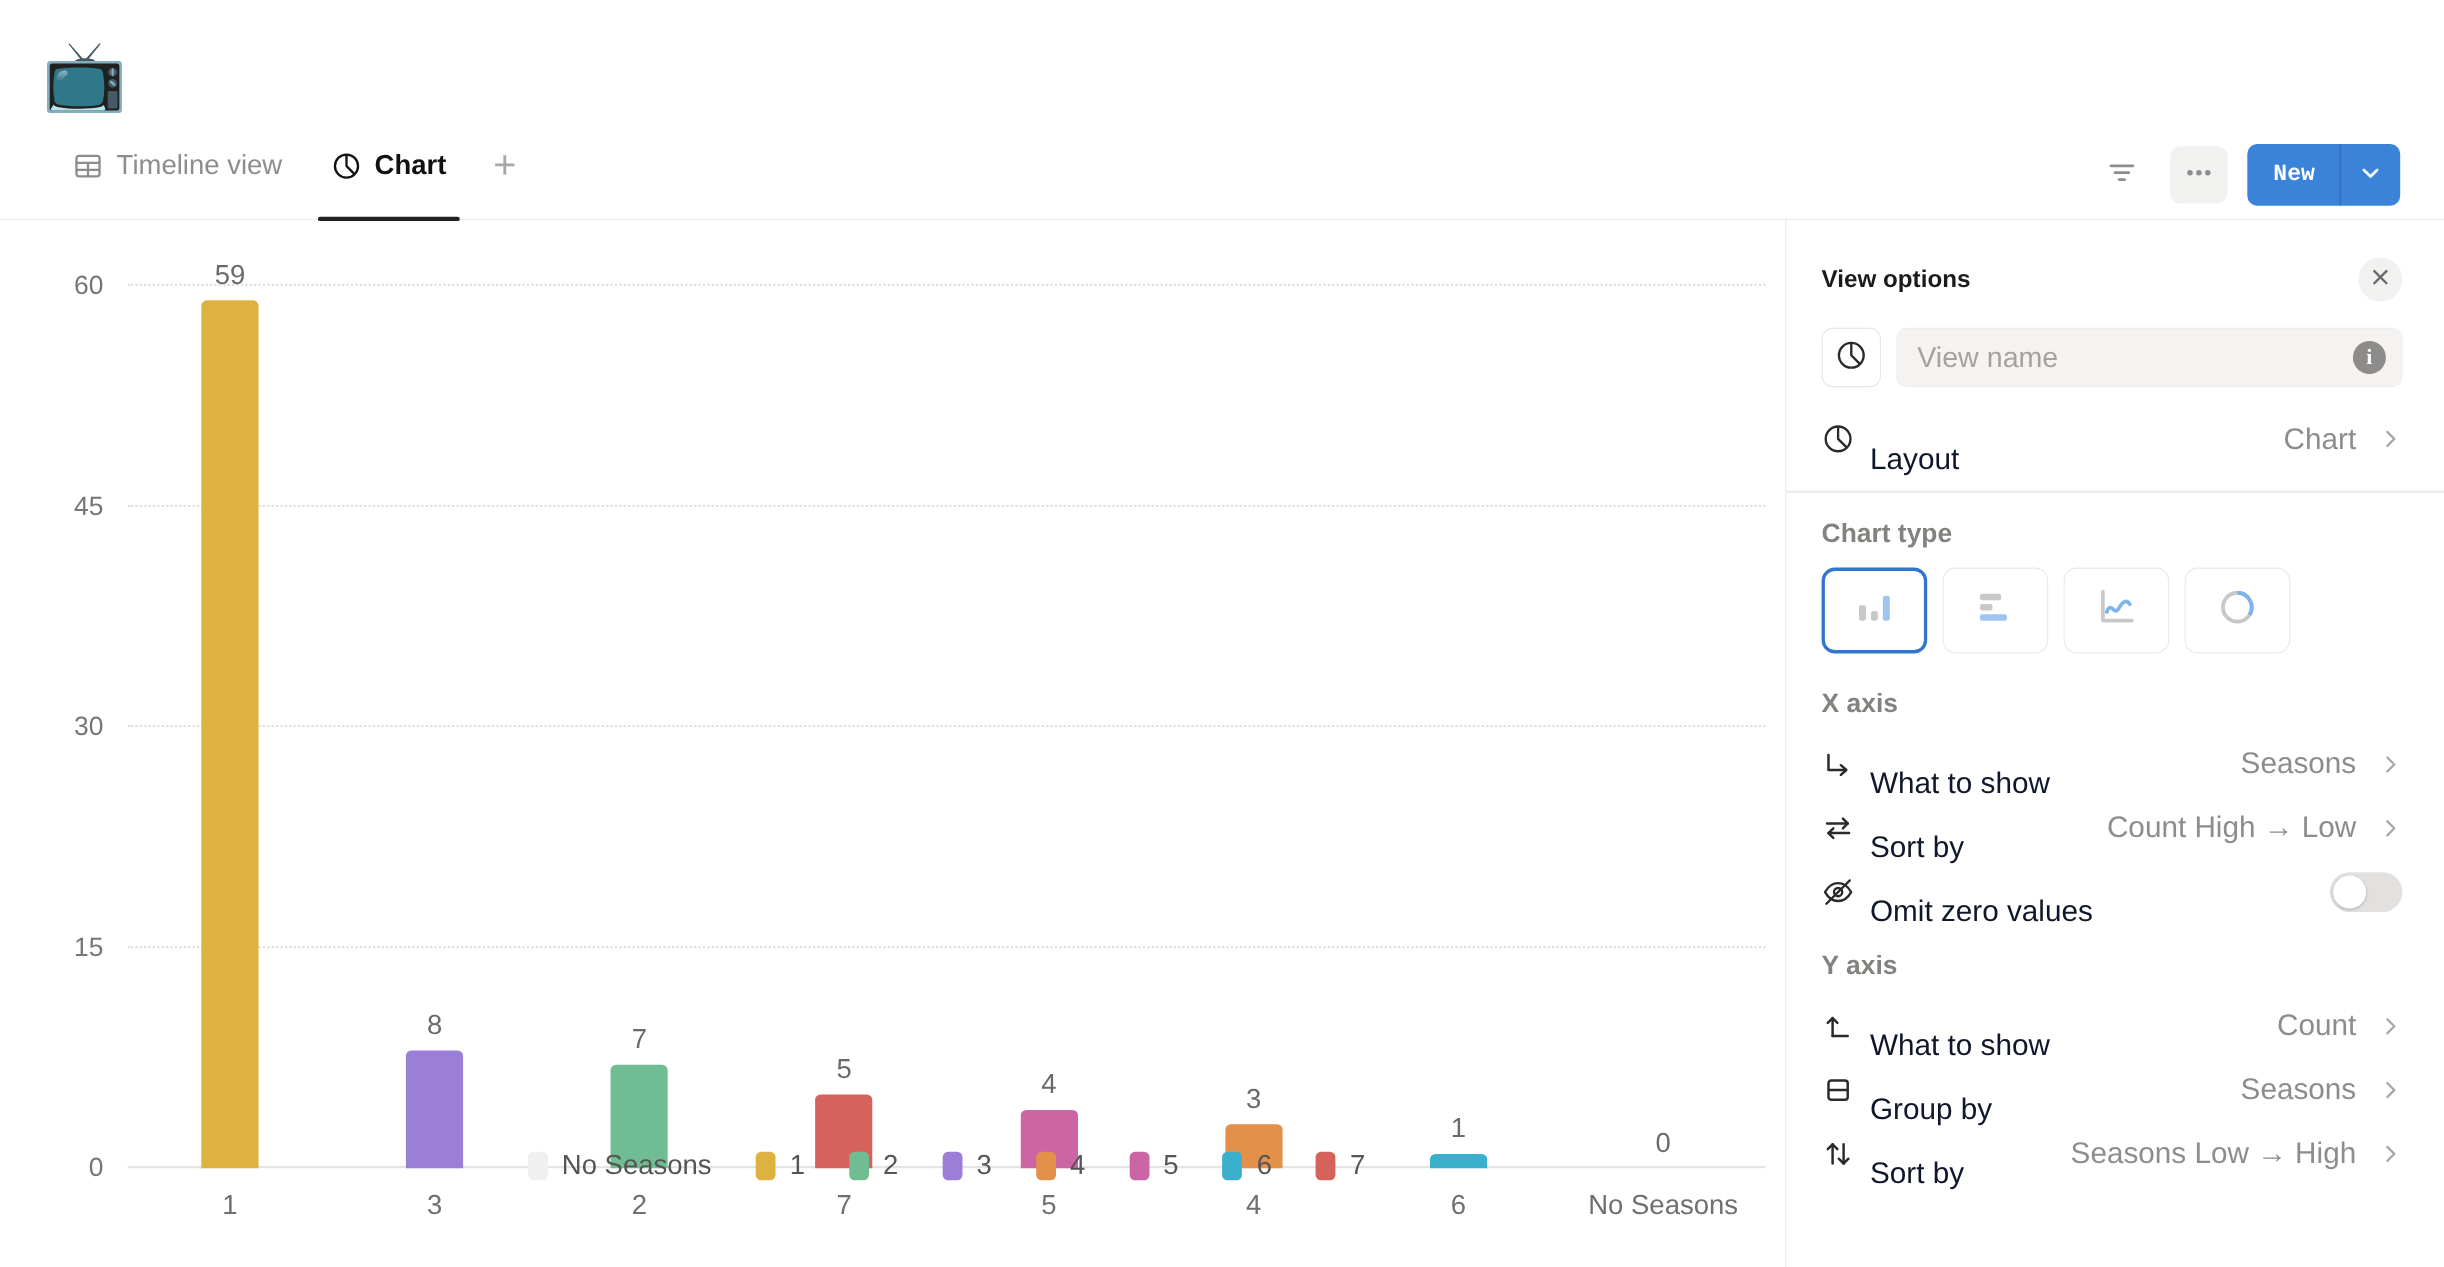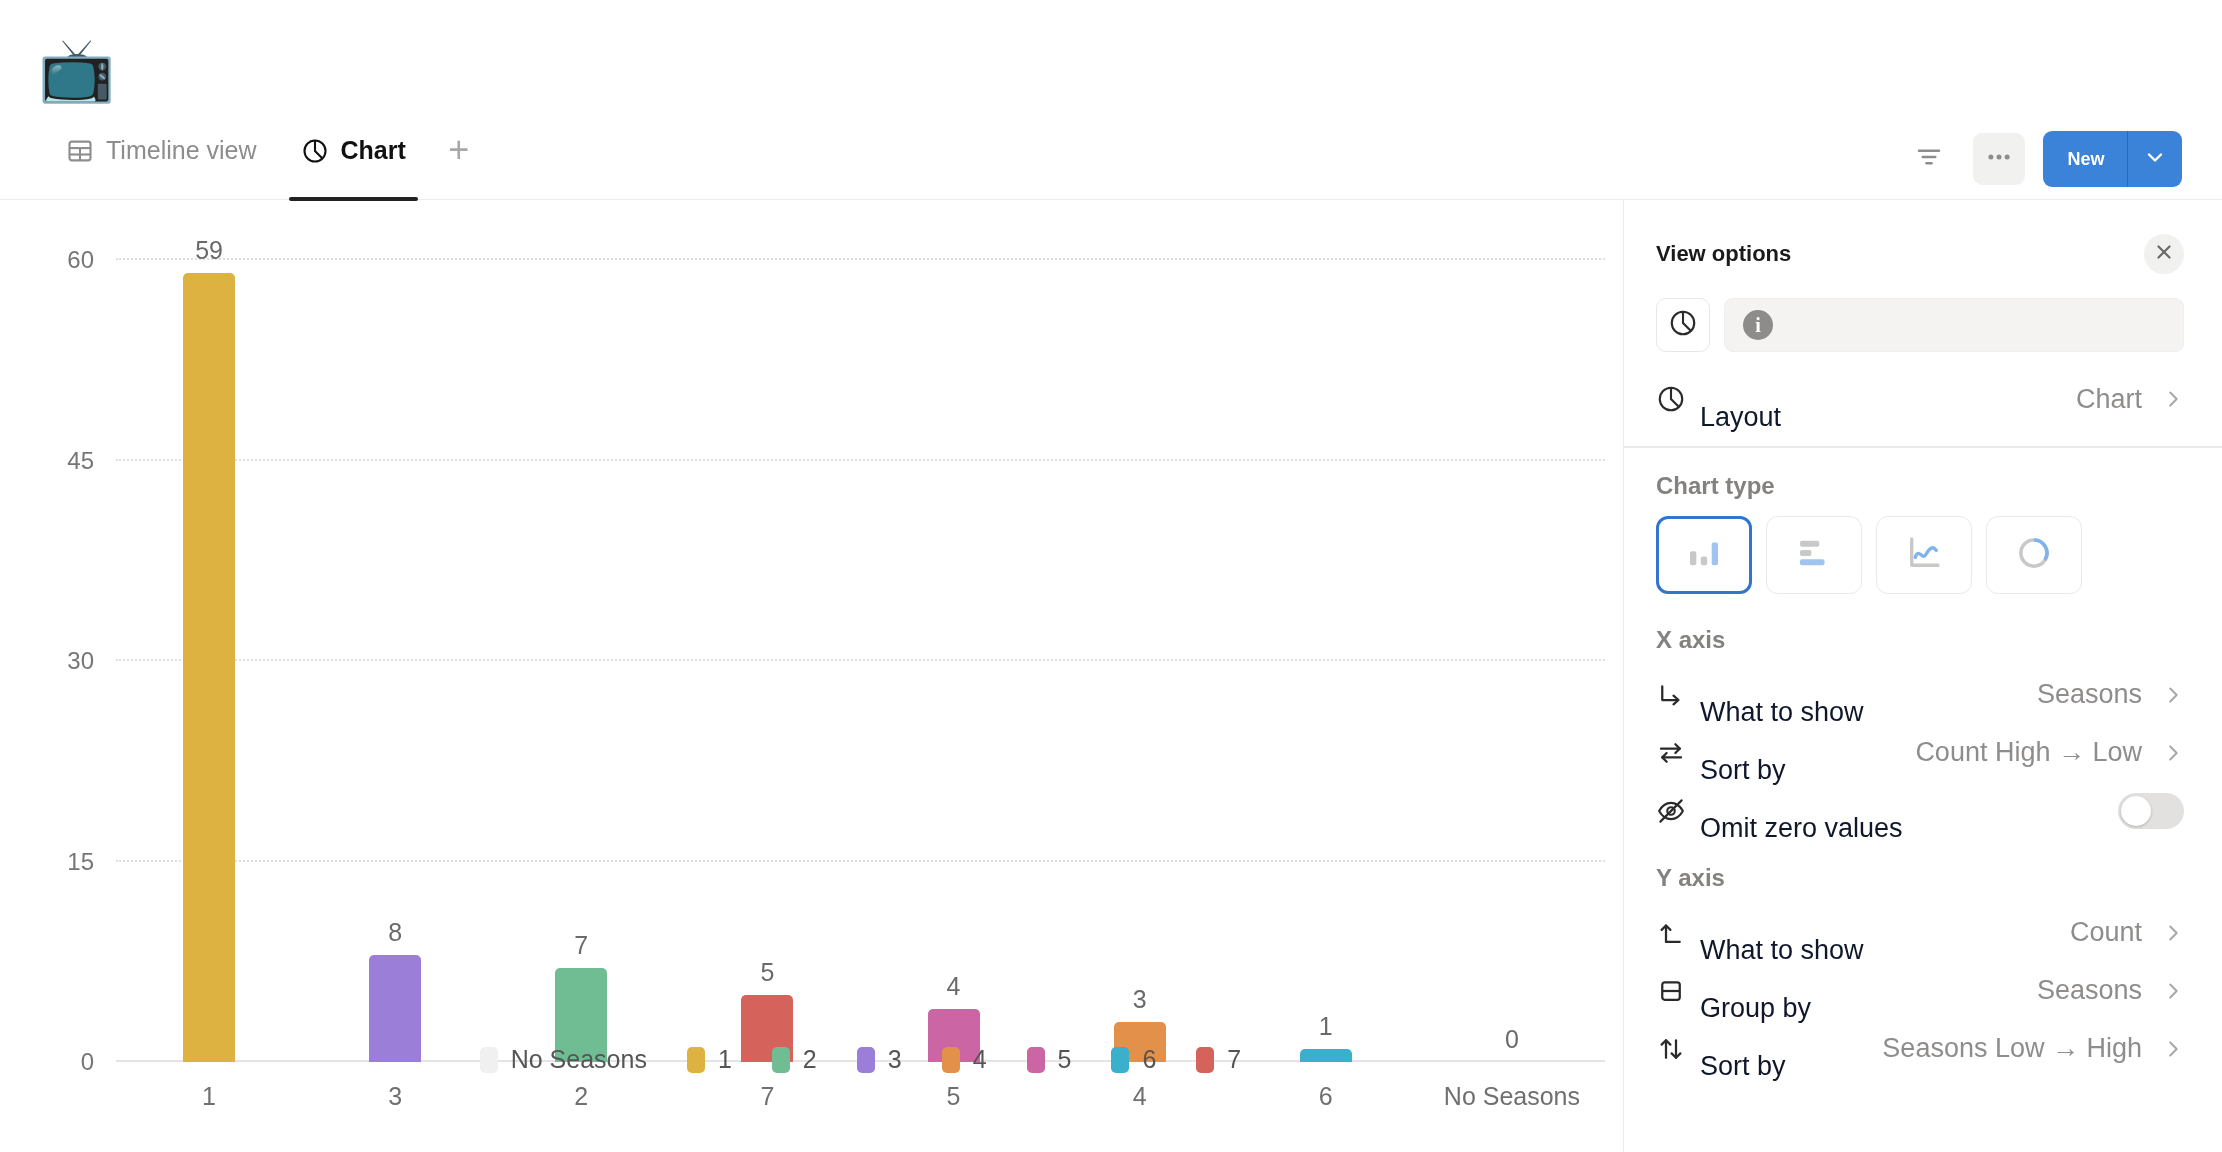--- a/index.html
+++ b/index.html
@@ -99,22 +99,23 @@
     background: #3b82d9;
     border-radius: 9px;
     overflow: hidden;
     height: 56px;
     cursor: pointer;
   }
   .new-btn .label {
     display: flex; align-items: center;
     padding: 0 22px 0 24px;
     color: #fff;
-    font-size: 18px;
+    font-size: 21px;
     font-weight: bold;
+    font-family: Liberation Mono, monospace;
   }
   .new-btn .divider { width: 1.5px; background: #3067ad; }
   .new-btn .caret {
     display: flex; align-items: center; justify-content: center;
     width: 54px; color: #fff;
   }
 
   
   .body-split { display: flex; height: calc(1152px - 200px); }
 
@@ -528,20 +529,21 @@
     <div class="name-row">
       <div class="icon-box">
         <span>
           <svg width="30" height="30" viewBox="0 0 24 24" fill="none" stroke="#2a2a2a" stroke-width="1.7">
             <circle cx="12" cy="12" r="9"></circle>
               <path d="M12 3 V12 L18.4 18.4"></path>
           </svg>
         </span>
       </div>
       <div class="name-input">
+        <input type="text" placeholder="View name" style="">
         <span class="info-dot">i</span>
       </div>
     </div>
 
     <div class="opt-row">
       <span class="opt-icon">
         <svg width="30" height="30" viewBox="0 0 24 24" fill="none" stroke="#2a2a2a" stroke-width="1.7">
           <circle cx="12" cy="12" r="9"></circle>
             <path d="M12 3 V12 L18.4 18.4"></path>
         </svg>

